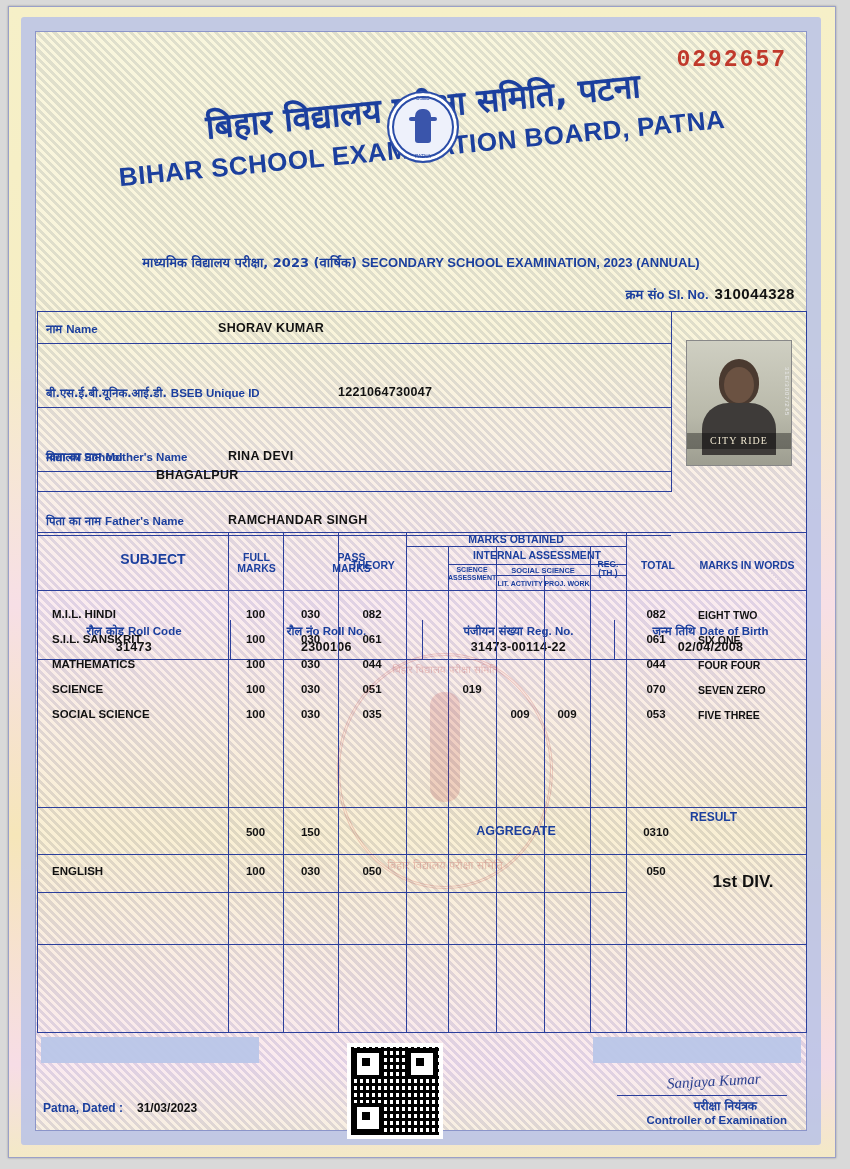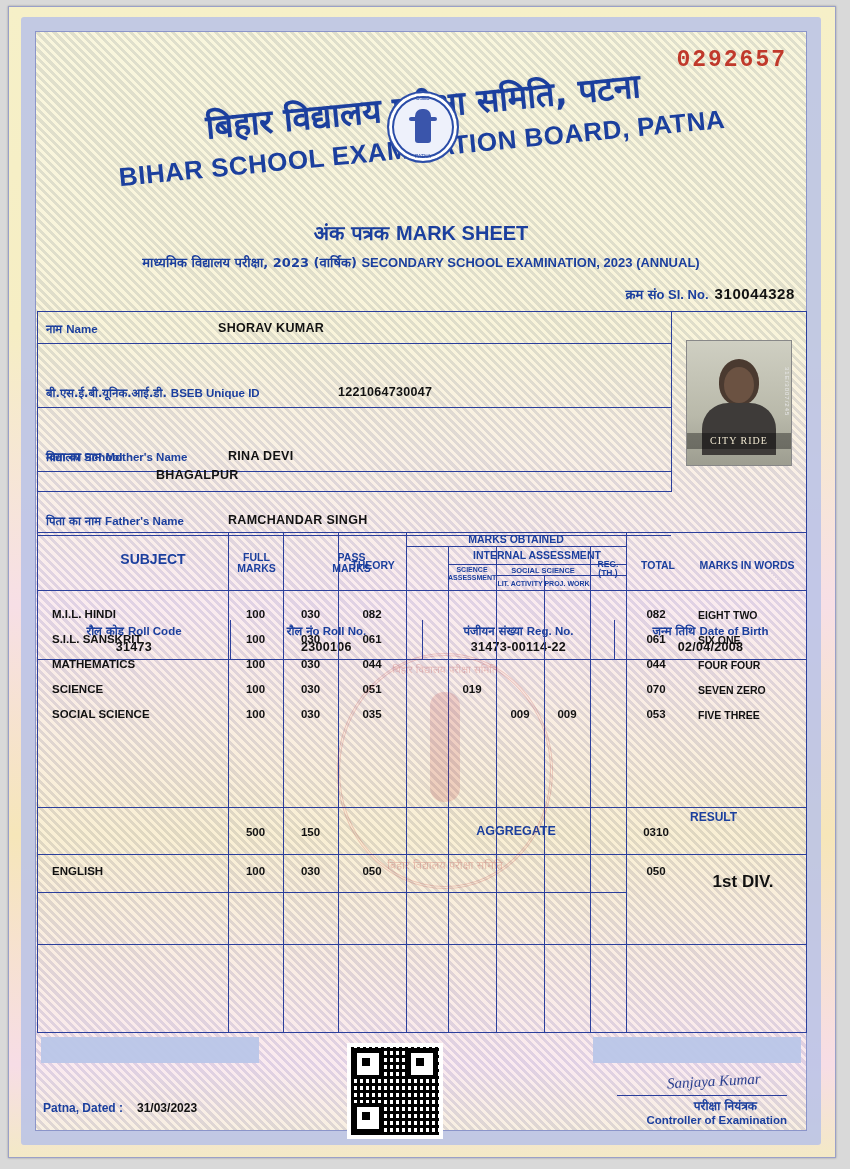--- a/index.html
+++ b/index.html
@@ -212,23 +212,20 @@
       <div class="arc-wrap">
         <div class="arc-hi">बिहार विद्यालय परीक्षा समिति, पटना</div>
         <div class="arc-en">BIHAR SCHOOL EXAMINATION BOARD, PATNA</div>
         <div class="emblem">
           <div class="ring-text">BSEB</div>
           <div class="figure"></div>
           <div class="ring-text bottom">PATNA</div>
         </div>
       </div>
 
-      <div class="marksheet-title">
-        <span class="hi">अंक पत्रक </span><span>MARK SHEET</span>
-      </div>
 
       <div class="exam-line">
         <span class="hi">माध्यमिक विद्यालय परीक्षा, 2023 (वार्षिक) </span><span>SECONDARY SCHOOL EXAMINATION, 2023 (ANNUAL)</span>
       </div>
 
       <div class="slno-row">
         <span class="hi">क्रम सं</span><span>o Sl. No.</span><span class="slno-val">310044328</span>
       </div>
 
       <div class="box">

